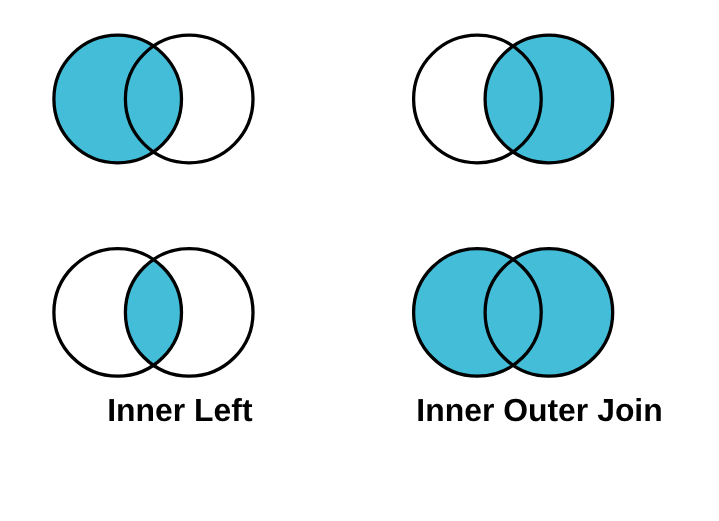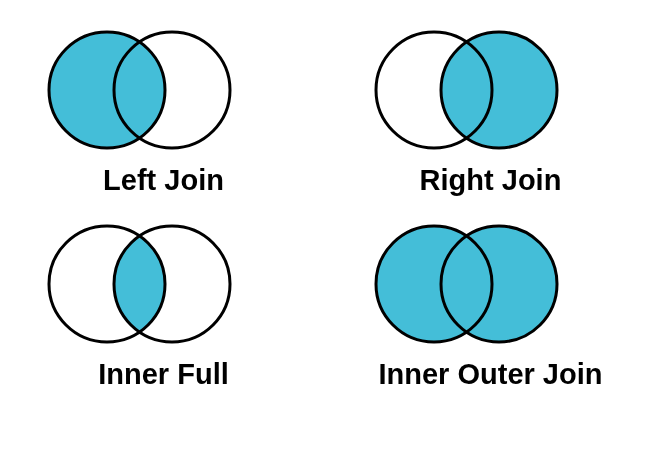--- a/index.html
+++ b/index.html
@@ -69,54 +69,52 @@
           </clipPath>
       </defs>
       <circle cx="78" cy="68" r="58" fill="#44bed8"></circle>
       <circle cx="143" cy="68" r="58" fill="#ffffff"></circle>
       <g clip-path="url(#clipLeftB)">
         <circle cx="78" cy="68" r="58" fill="#44bed8"></circle>
       </g>
       <circle class="venn-outline" cx="78" cy="68" r="58"></circle>
       <circle class="venn-outline" cx="143" cy="68" r="58"></circle>
     </svg>
-    <div class="caption">Left Join</div>
   </div>
 
   <div class="cell" id="cell-right-join">
     <svg class="venn" viewBox="0 0 270 136">
       <defs>
         <clipPath id="clipRightA">
             <circle cx="78" cy="68" r="58"></circle>
           </clipPath>
       </defs>
       <circle cx="78" cy="68" r="58" fill="#ffffff"></circle>
       <circle cx="143" cy="68" r="58" fill="#44bed8"></circle>
       <circle class="venn-outline" cx="78" cy="68" r="58"></circle>
       <circle class="venn-outline" cx="143" cy="68" r="58"></circle>
     </svg>
-    <div class="caption">Right Join</div>
   </div>
 
   <div class="cell" id="cell-inner-join">
     <svg class="venn" viewBox="0 0 270 136">
       <defs>
         <clipPath id="clipInnerB">
             <circle cx="143" cy="68" r="58"></circle>
           </clipPath>
       </defs>
       <circle cx="78" cy="68" r="58" fill="#ffffff"></circle>
       <circle cx="143" cy="68" r="58" fill="#ffffff"></circle>
       <g clip-path="url(#clipInnerB)">
         <circle cx="78" cy="68" r="58" fill="#44bed8"></circle>
       </g>
       <circle class="venn-outline" cx="78" cy="68" r="58"></circle>
       <circle class="venn-outline" cx="143" cy="68" r="58"></circle>
     </svg>
-    <div class="caption">Inner Full</div>
+    <div class="caption">Inner Left</div>
   </div>
 
   <div class="cell" id="cell-full-outer-join">
     <svg class="venn" viewBox="0 0 270 136">
       <circle cx="78" cy="68" r="58" fill="#44bed8"></circle>
       <circle cx="143" cy="68" r="58" fill="#44bed8"></circle>
       <circle class="venn-outline" cx="78" cy="68" r="58"></circle>
       <circle class="venn-outline" cx="143" cy="68" r="58"></circle>
     </svg>
     <div class="caption">Inner Outer Join</div>

